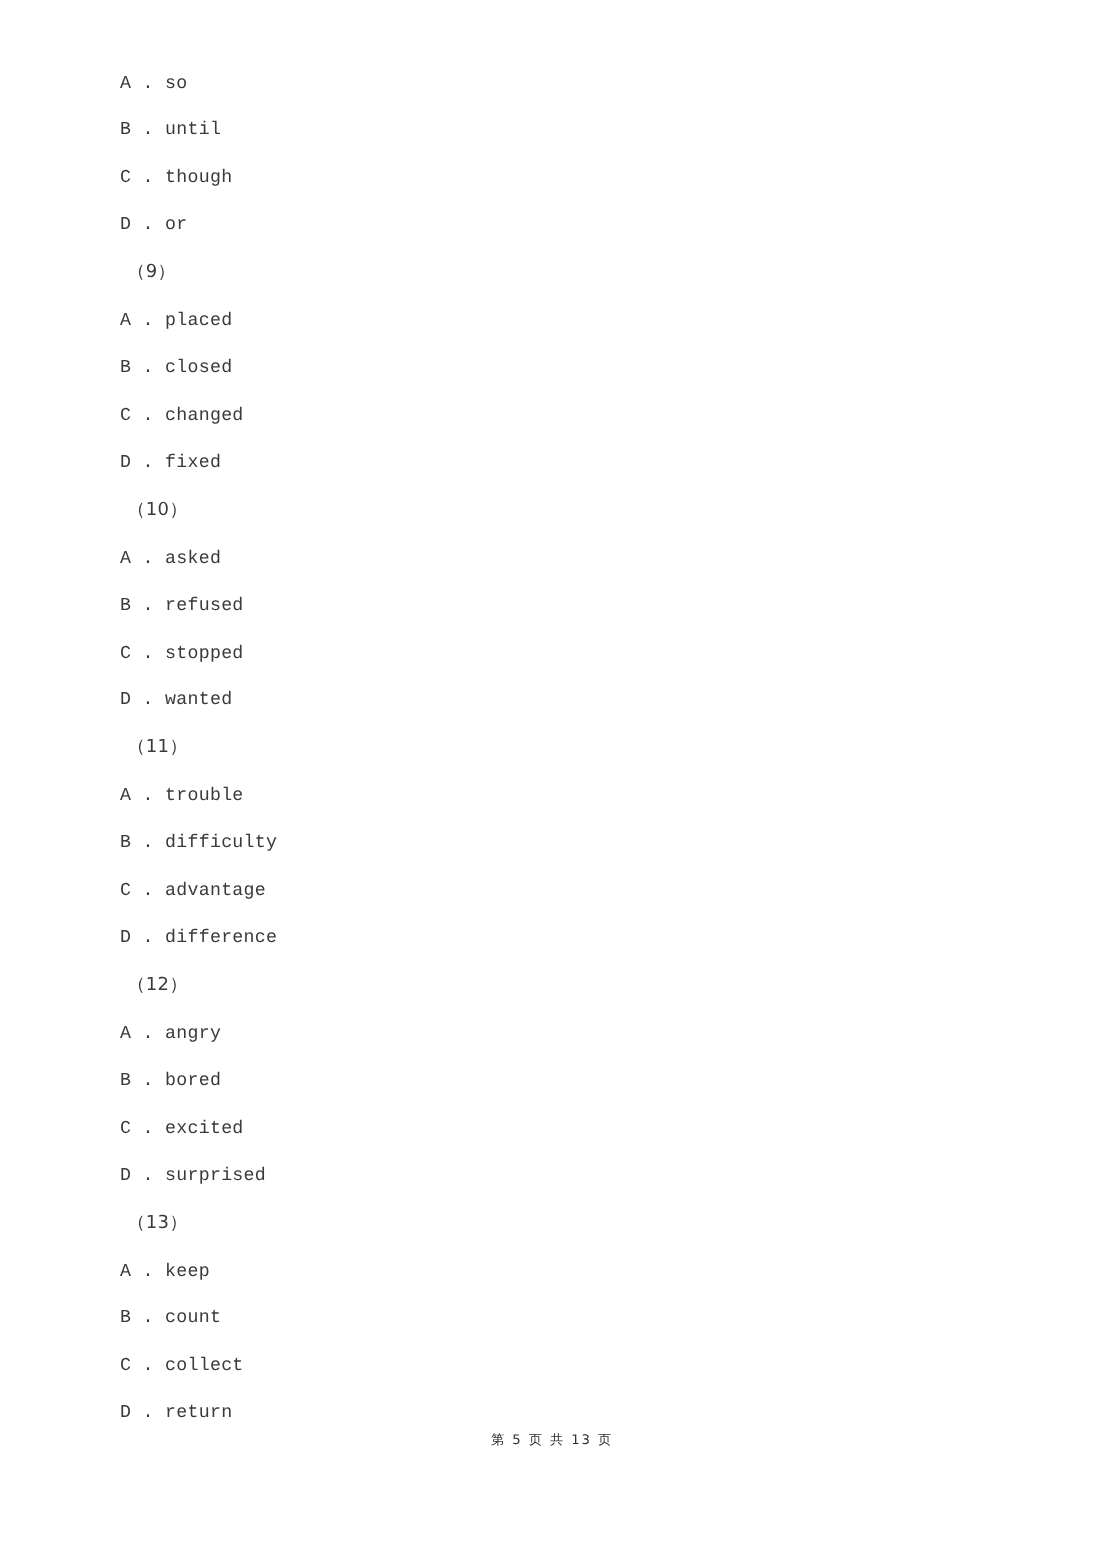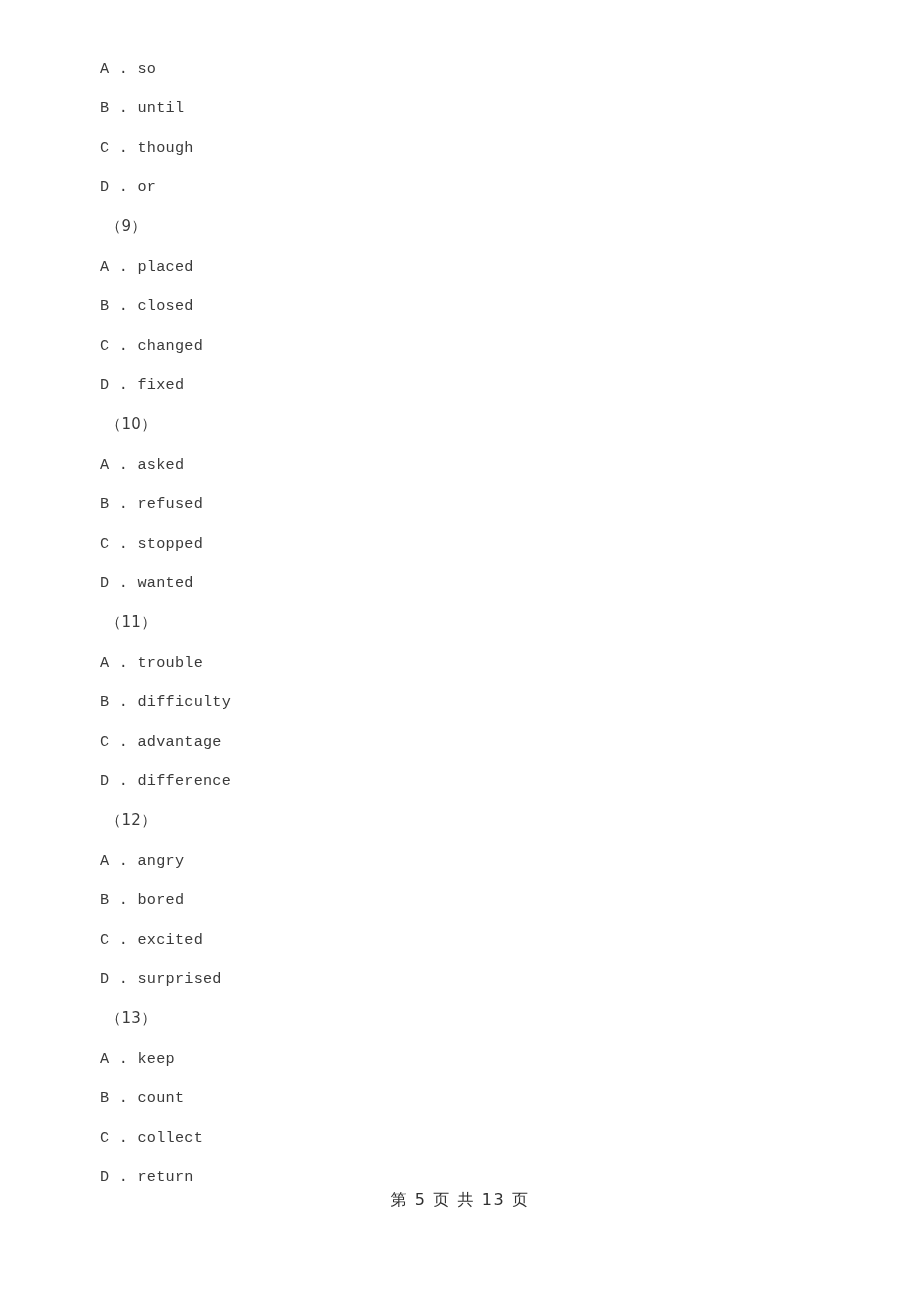--- a/index.html
+++ b/index.html
@@ -56,21 +56,21 @@
     position: absolute;
     left: 0;
     top: 1189px;
     width: 920px;
     text-align: center;
   }
 
   #page-footer .footer-text {
     display: inline-block;
     color: #2f2f2f;
-    font-size: 16px;
+    font-size: 11px;
     line-height: 22px;
     letter-spacing: 1.6px;
     white-space: pre;
     font-family: "DejaVu Sans", "Liberation Sans", sans-serif;
   }
 </style>
 </head>
 <body>
 
 <div id="page">

